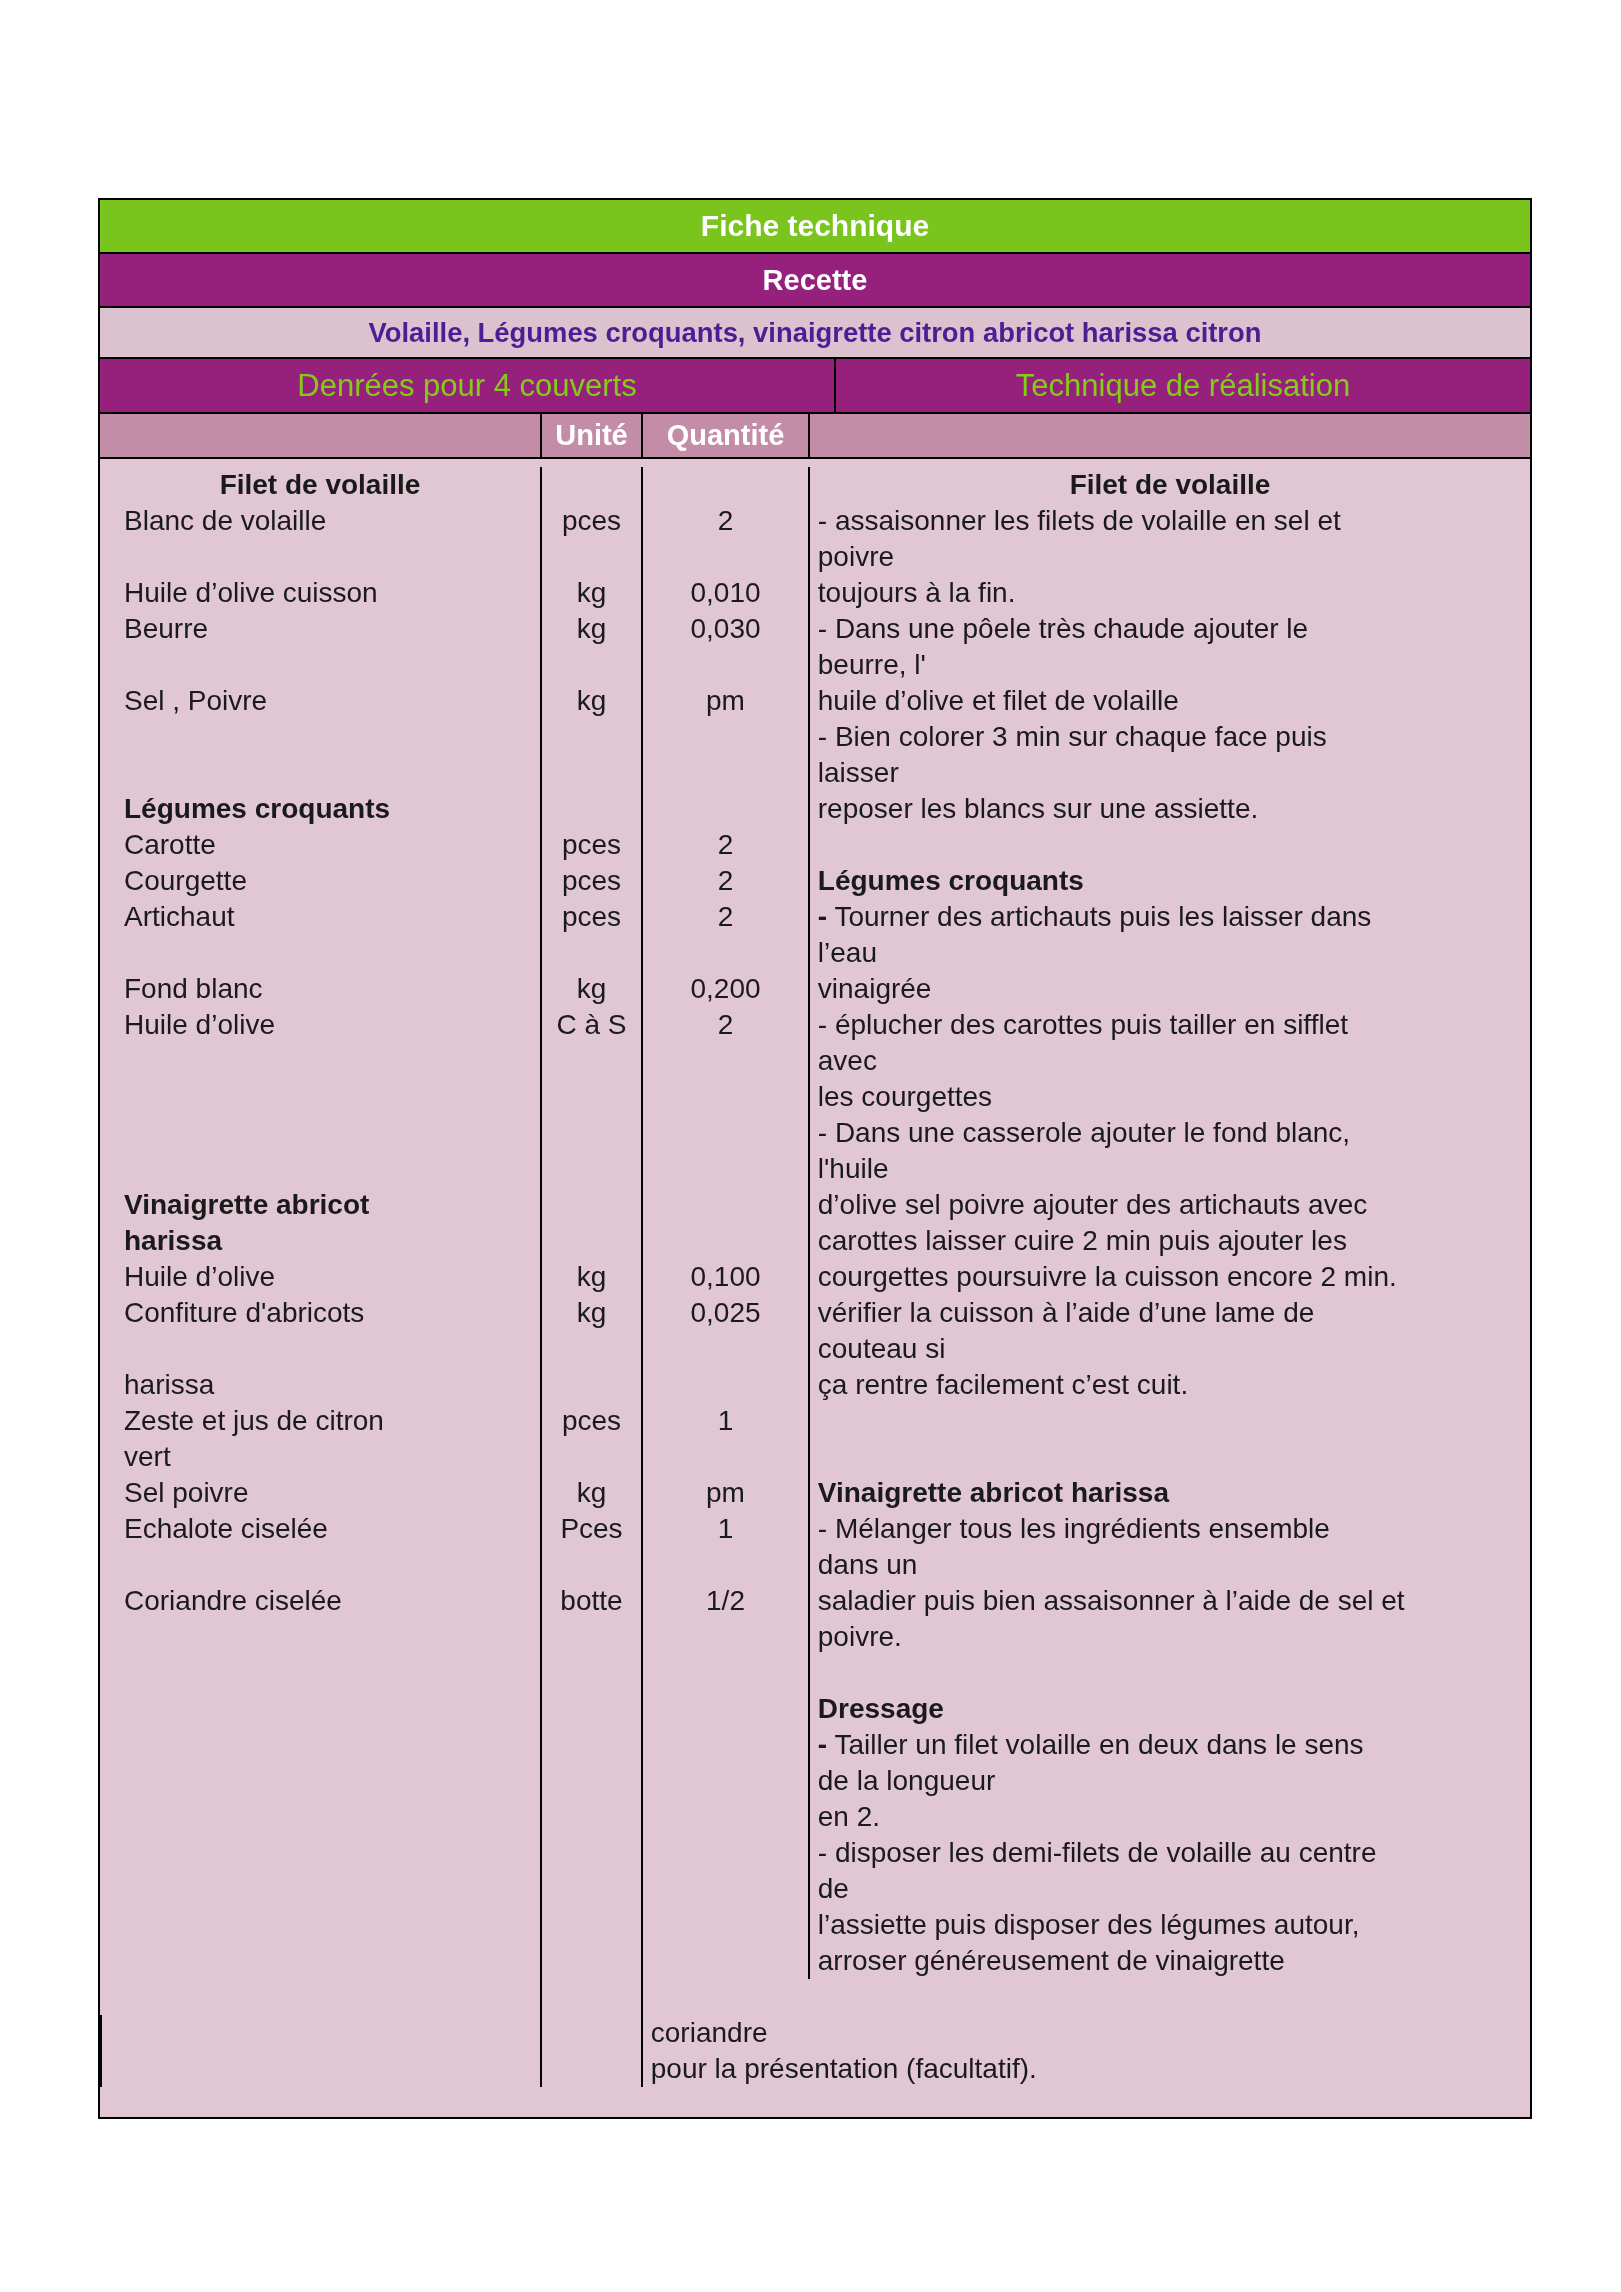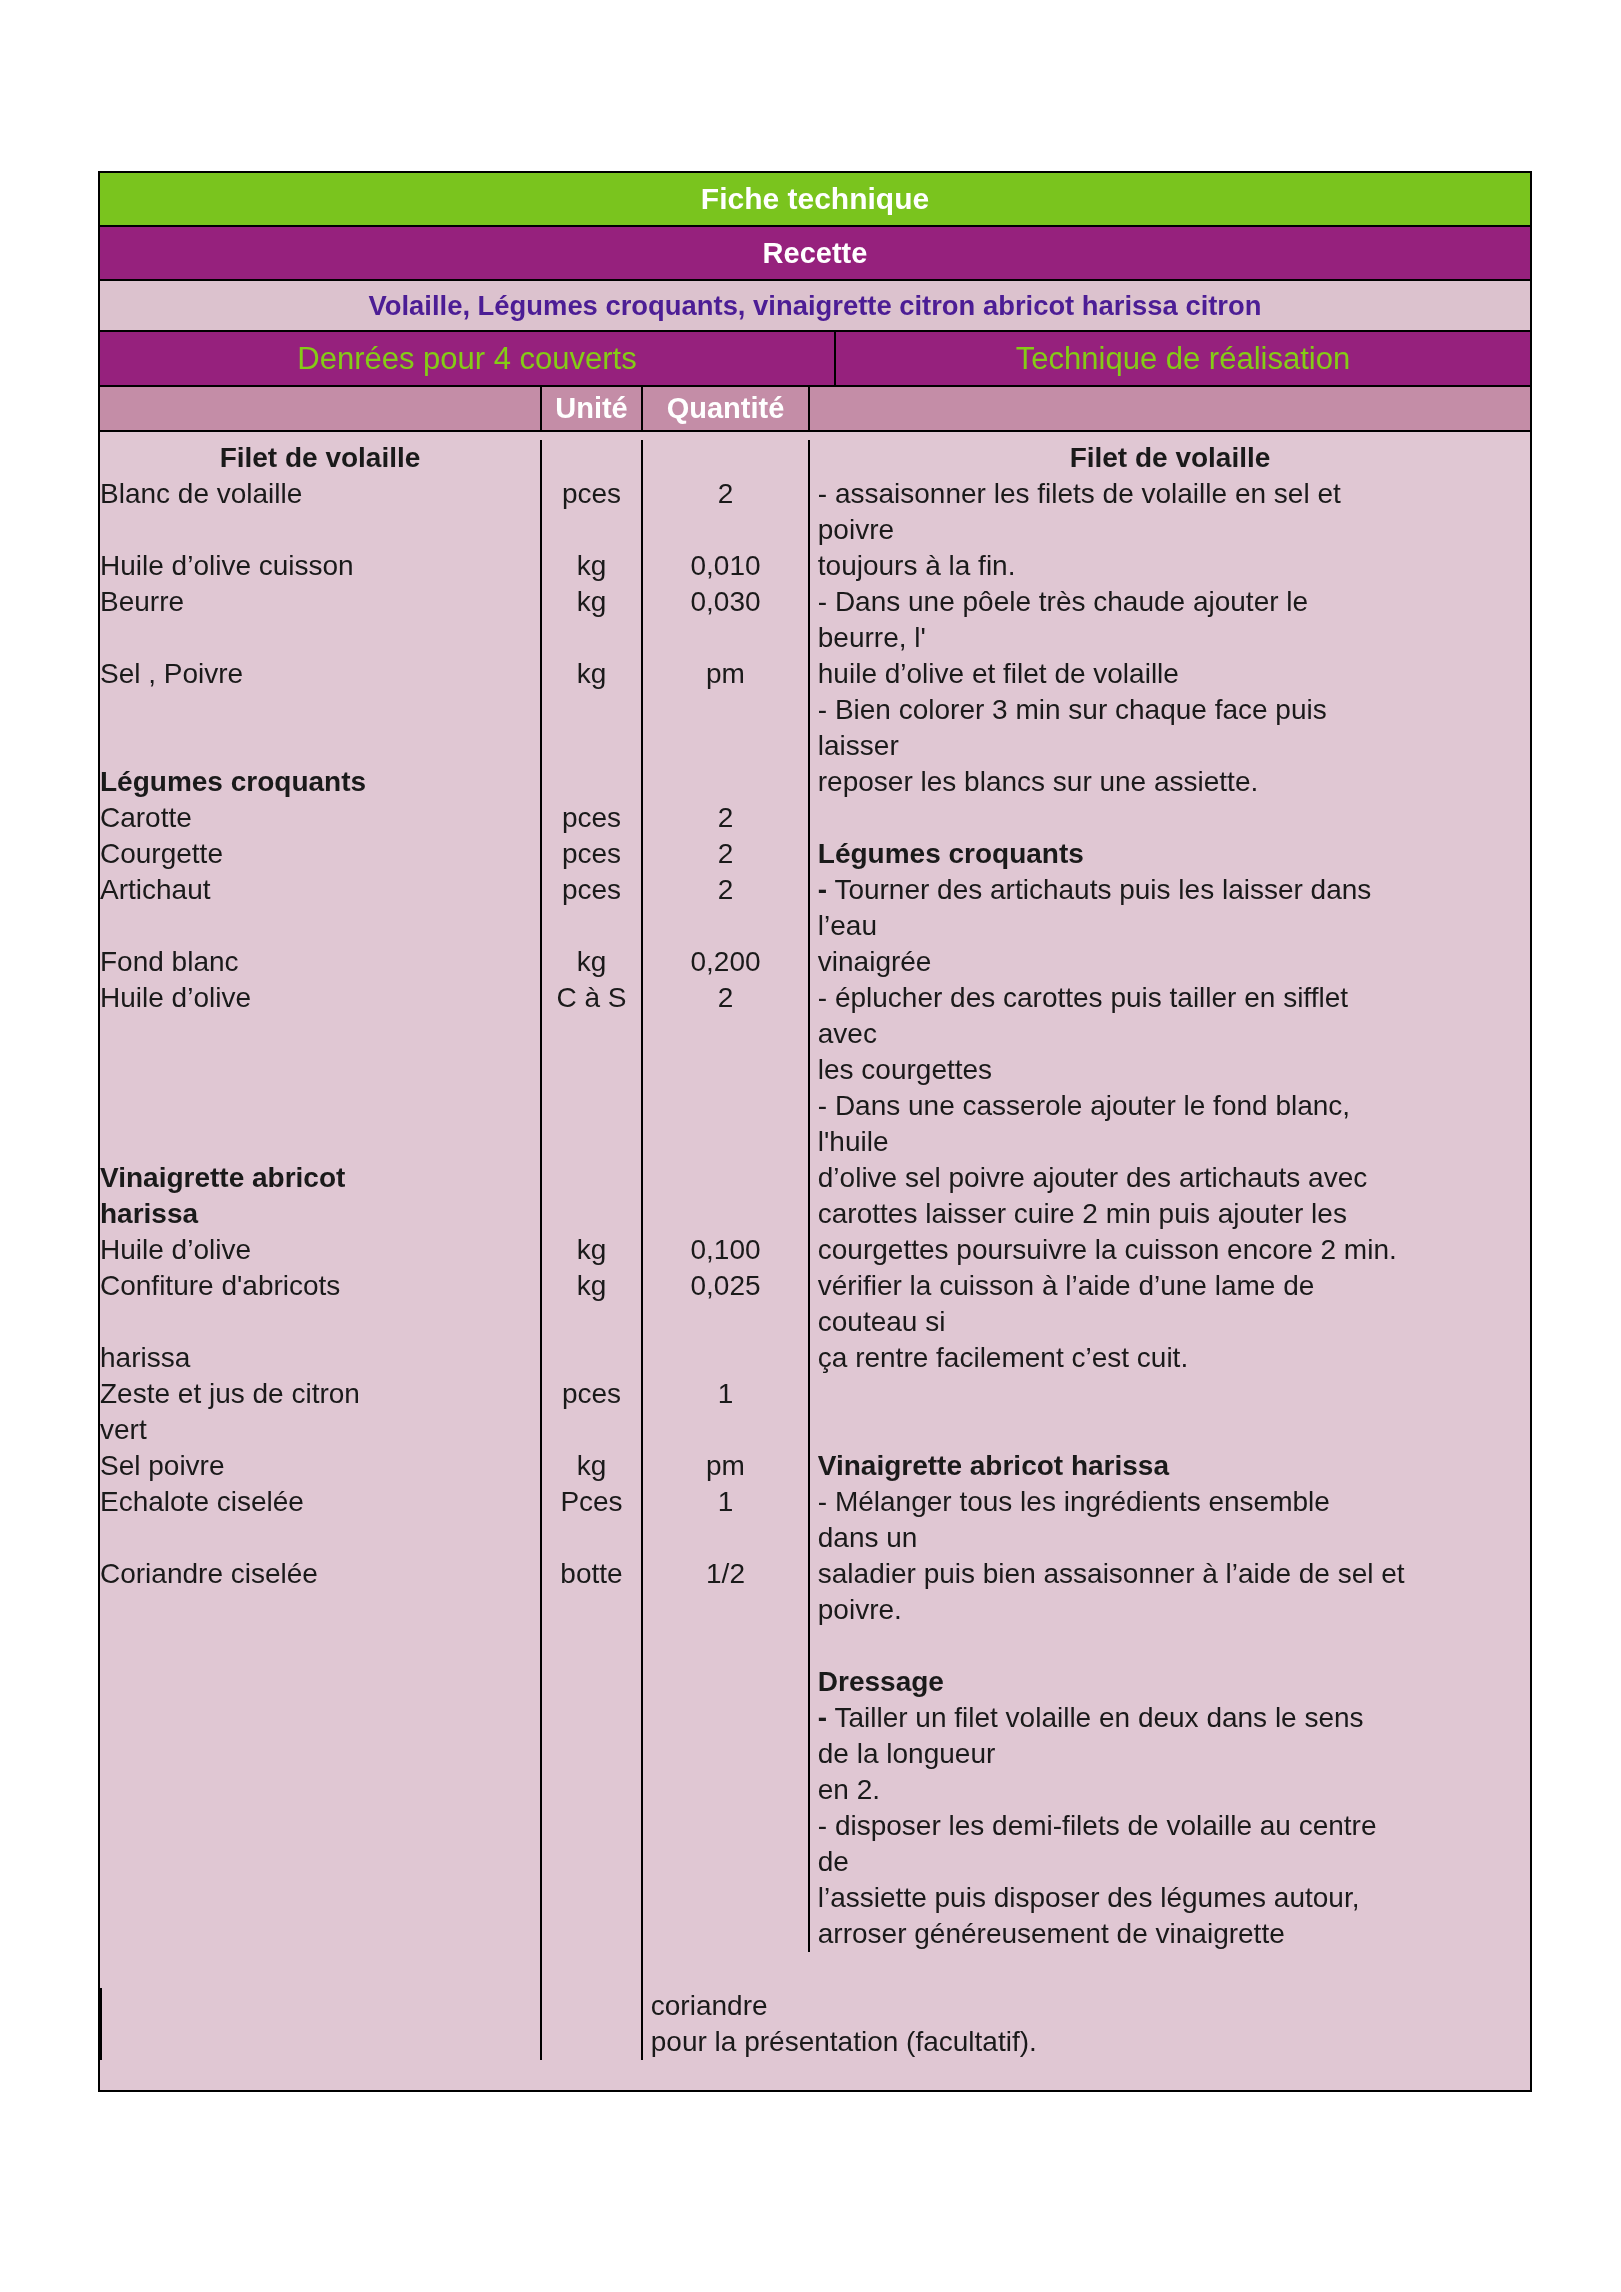--- a/index.html
+++ b/index.html
@@ -8,21 +8,21 @@
     width: 1621px;
     height: 2293px;
     background: #ffffff;
     font-family: "Liberation Sans", sans-serif;
     color: #1a1a1a;
     overflow: hidden;
   }
   .ft-table {
     position: absolute;
     left: 98px;
-    top: 171px;
+    top: 198px;
     width: 1434px;
     height: 1921px;
     box-sizing: border-box;
     border: 2.9px solid var(--border-black, #000);
     background: var(--body-pink, #e0c7d3);
     overflow: hidden;
   }
   .band {
     box-sizing: border-box;
     border-bottom: 2px solid var(--border-black, #000);
@@ -98,21 +98,21 @@
     font-size: 28px;
     line-height: 36px;
     height: 1648px;
     overflow: hidden;
   }
   .body-grid > div {
     box-sizing: border-box;
     white-space: nowrap;
     overflow: visible;
   }
-  .c-ing  { padding-left: 0; }
+  .c-ing  { padding-left: 24px; }
   .c-unit { border-left: 2px solid var(--border-black, #000); text-align: center; }
   .c-qty  { border-left: 2px solid var(--border-black, #000); text-align: center; }
   .c-tech { border-left: 2px solid var(--border-black, #000); padding-left: 7.8px; }
   .bold   { font-weight: bold; }
   .center { text-align: center; padding-left: 0 !important; }
 </style>
 </head>
 <body>
 
 <div class="page">

